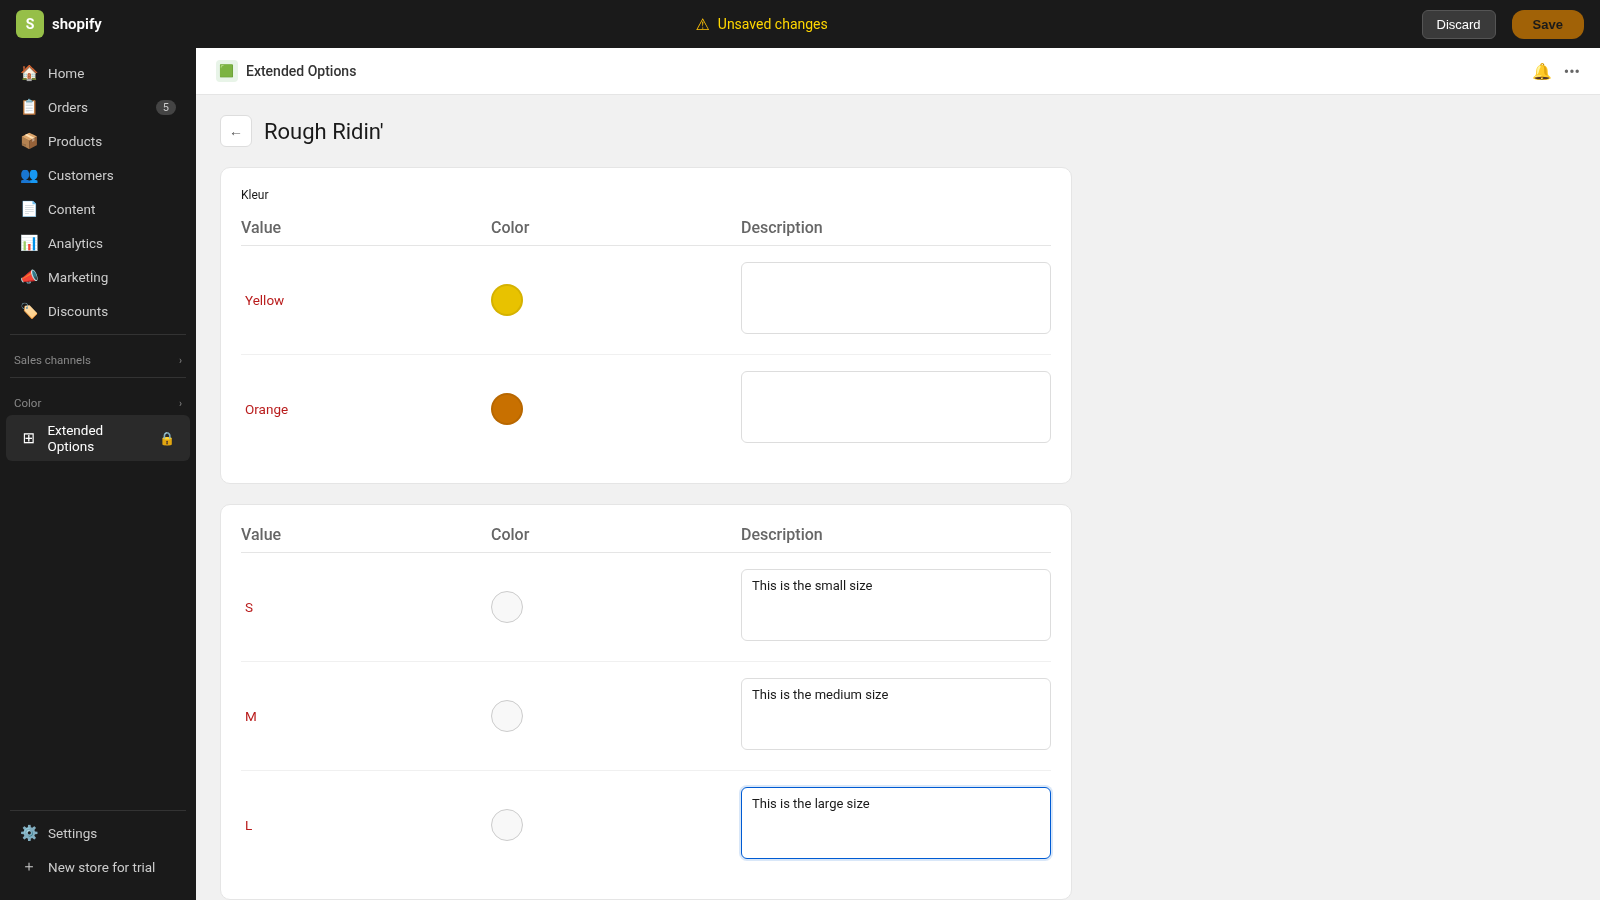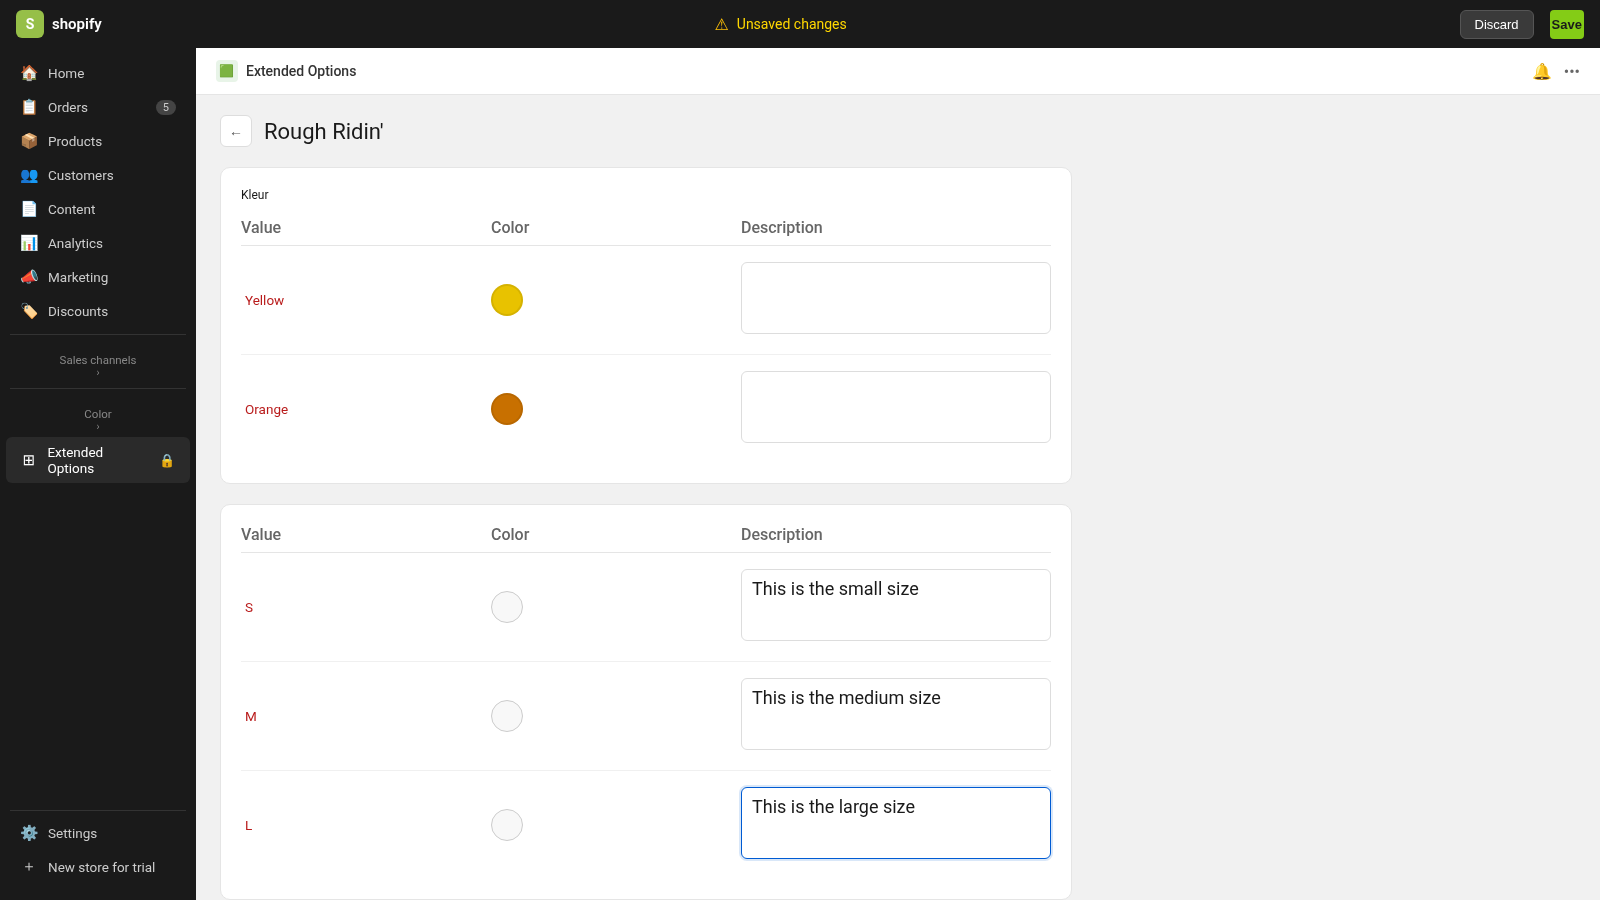--- a/index.html
+++ b/index.html
@@ -53,25 +53,25 @@
     .btn-discard {
       background: #3a3a3a;
       color: #fff;
       border: 1px solid #555;
       border-radius: 6px;
       padding: 6px 14px;
       font-size: 13px;
       cursor: pointer;
     }
     .btn-save {
-      background: #84cc16;
+      background: #a16207;
       color: #1a1a1a;
       border: none;
-      border-radius: 4px;
-      padding: 6px 2px;
+      border-radius: 12px;
+      padding: 6px 21px;
       font-size: 13px;
       font-weight: 600;
       cursor: pointer;
     }
 
     
     .layout {
       display: flex;
       flex: 1;
       overflow: hidden;
@@ -109,21 +109,20 @@
       padding: 1px 7px;
       font-size: 11px;
     }
     .sidebar-section-label {
       font-size: 11.5px;
       color: #888;
       padding: 12px 14px 4px;
       display: flex;
       align-items: center;
       justify-content: space-between;
-      flex-direction: column;
     }
     .sidebar-section-label .chevron { font-size: 10px; }
     .sidebar-bottom {
       margin-top: auto;
       padding-bottom: 8px;
     }
     .sidebar-divider { height: 1px; background: #333; margin: 6px 10px; }
 
     
     .content {
@@ -258,21 +257,21 @@
       border-radius: 50%;
       border: 1.5px solid #ccc;
       background: #f8f8f8;
     }
     .cell-description textarea {
       width: 100%;
       min-height: 72px;
       border: 1px solid #ddd;
       border-radius: 6px;
       padding: 8px 10px;
-      font-size: 18px;
+      font-size: 13px;
       color: #1a1a1a;
       resize: none;
       font-family: inherit;
       outline: none;
       background: #fff;
     }
     .cell-description textarea.active-focus {
       border-color: #005bd3;
       box-shadow: 0 0 0 2px rgba(0, 91, 211, 0.15);
     }

